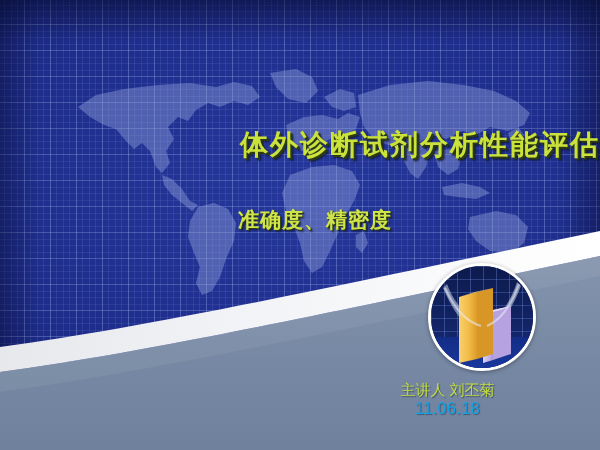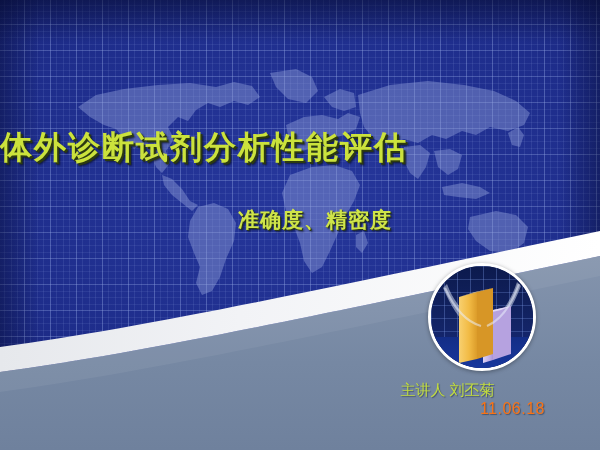--- a/index.html
+++ b/index.html
@@ -93,22 +93,22 @@
     position: absolute; left: -10%; bottom: 0; width: 120%; height: 30%;
     background: linear-gradient(to bottom, #132d86 0%, #18379d 100%);
   }
   .circle-photo svg { position: absolute; left: 0; top: 0; }
 
   
   .title-main {
     position: absolute;
     left: 0; top: 126px;
     width: 600px;
-    text-align: left;
-    font-size: 32px;
+    text-align: right;
+    font-size: 28px;
     font-weight: bold;
     letter-spacing: 2px;
     color: #cbe23c;
     text-shadow:
       2px 2px 0px #2c3a10,
       3px 3px 2px rgba(10,16,40,0.75);
     white-space: nowrap;
   }
   .title-sub {
     position: absolute;
@@ -135,23 +135,23 @@
     font-size: 15px;
     font-weight: normal;
     color: #c2dc3e;
     text-shadow: 1px 1px 1px rgba(30,40,60,0.55);
     white-space: nowrap;
   }
   .date-line {
     position: absolute;
     left: 350px; top: 400px;
     width: 195px;
-    text-align: right;
+    text-align: center;
     font-size: 16px;
-    color: #f97316;
+    color: #0ea5e9;
     letter-spacing: 0.5px;
     text-shadow: 1px 1px 1px rgba(30,40,60,0.5);
     white-space: nowrap;
   }
 </style>
 </head>
 <body>
 
 <div id="slide">
 

